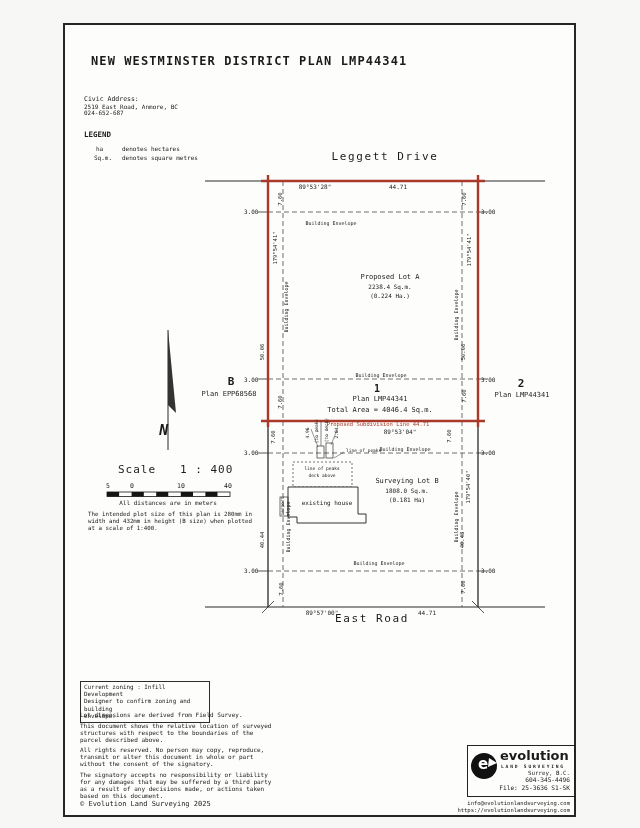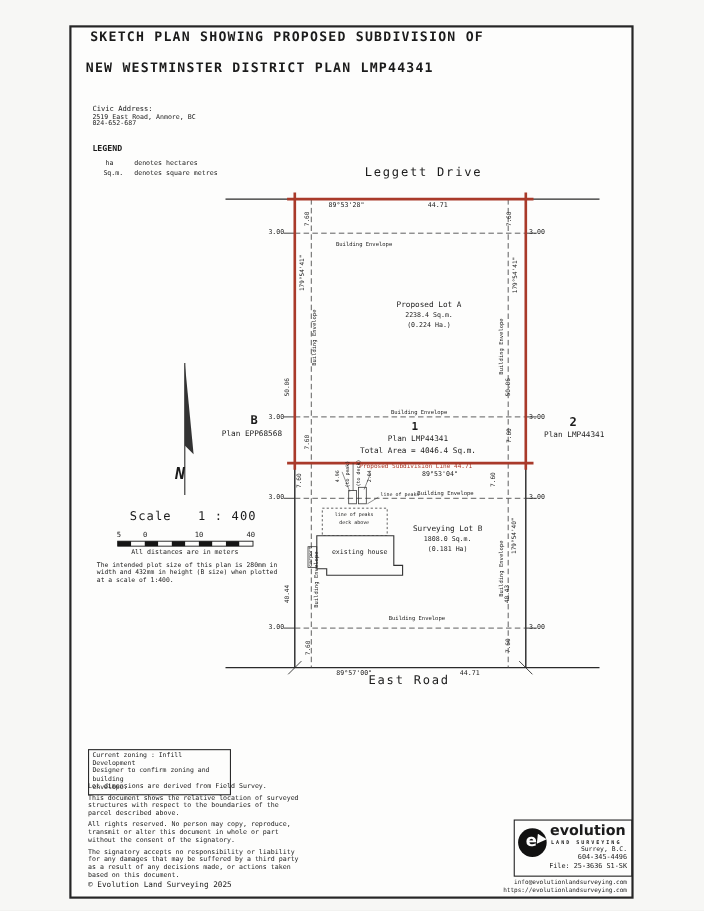--- a/index.html
+++ b/index.html
@@ -89,22 +89,21 @@
       <rect x="217.7" y="492" width="12.3" height="4.5" fill="#fdfdfc"></rect>
       <rect x="107" y="492" width="123" height="4.5" fill="none" stroke="#151515" stroke-width="0.8"></rect>
     </g>
 
     <g>
       <circle cx="484" cy="766" r="13" fill="#111"></circle>
       <polygon points="489,758 497,763 488,767" fill="#fdfdfc"></polygon>
     </g>
   </svg>
 
-  <div class="lbl bold" style="left:82px;top:27px;font-size:12px;letter-spacing:1.1px">SKETCH PLAN SHOWING PROPOSED SUBDIVISION OF</div>
-  <div class="lbl bold" style="left:78px;top:55px;font-size:12px;letter-spacing:1.1px">NEW WESTMINSTER DISTRICT PLAN LMP44341</div>
+  <div class="lbl bold" style="left:91px;top:55px;font-size:12px;letter-spacing:1.1px">NEW WESTMINSTER DISTRICT PLAN LMP44341</div>
 
   <div class="lbl" style="left:84px;top:96px;font-size:6.5px">Civic Address:</div>
   <div class="lbl" style="left:84px;top:104px;font-size:6px">2519 East Road, Anmore, BC</div>
   <div class="lbl" style="left:84px;top:110px;font-size:6px">024-652-687</div>
 
   <div class="lbl bold" style="left:84px;top:131px;font-size:7.5px;">LEGEND</div>
   <div class="lbl" style="left:96px;top:146px;font-size:6px">ha</div>
   <div class="lbl" style="left:122px;top:146px;font-size:6px">denotes hectares</div>
   <div class="lbl" style="left:94px;top:155px;font-size:6px">Sq.m.</div>
   <div class="lbl" style="left:122px;top:155px;font-size:6px">denotes square metres</div>

